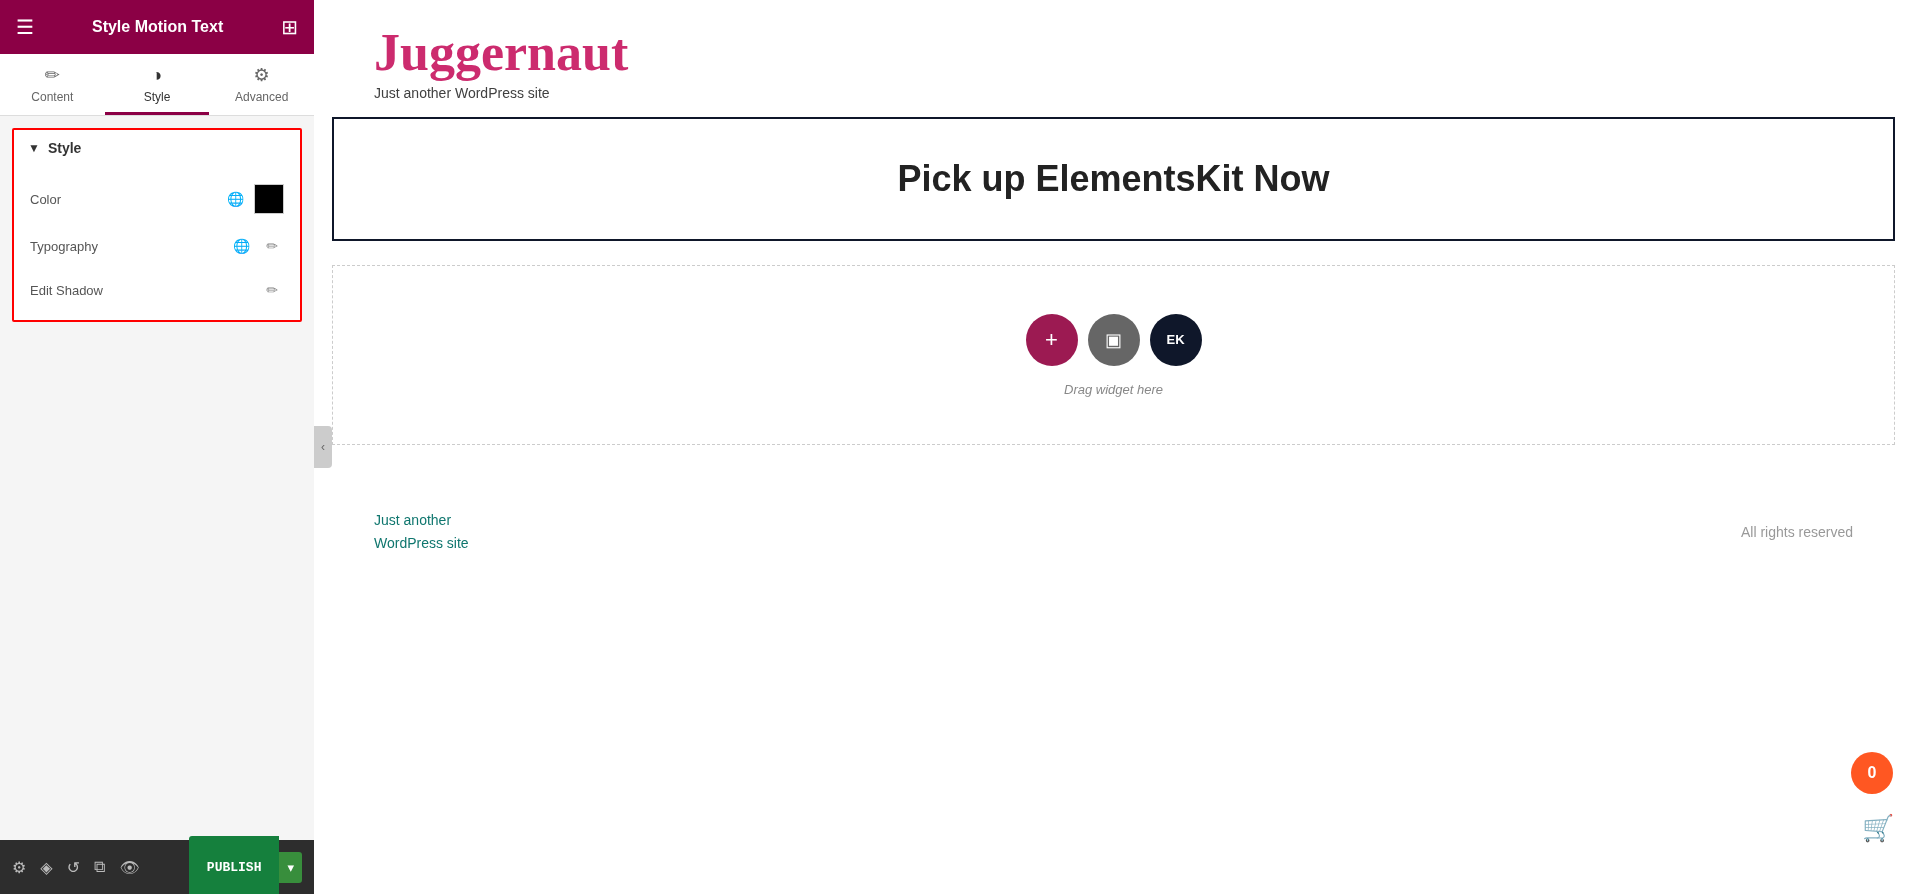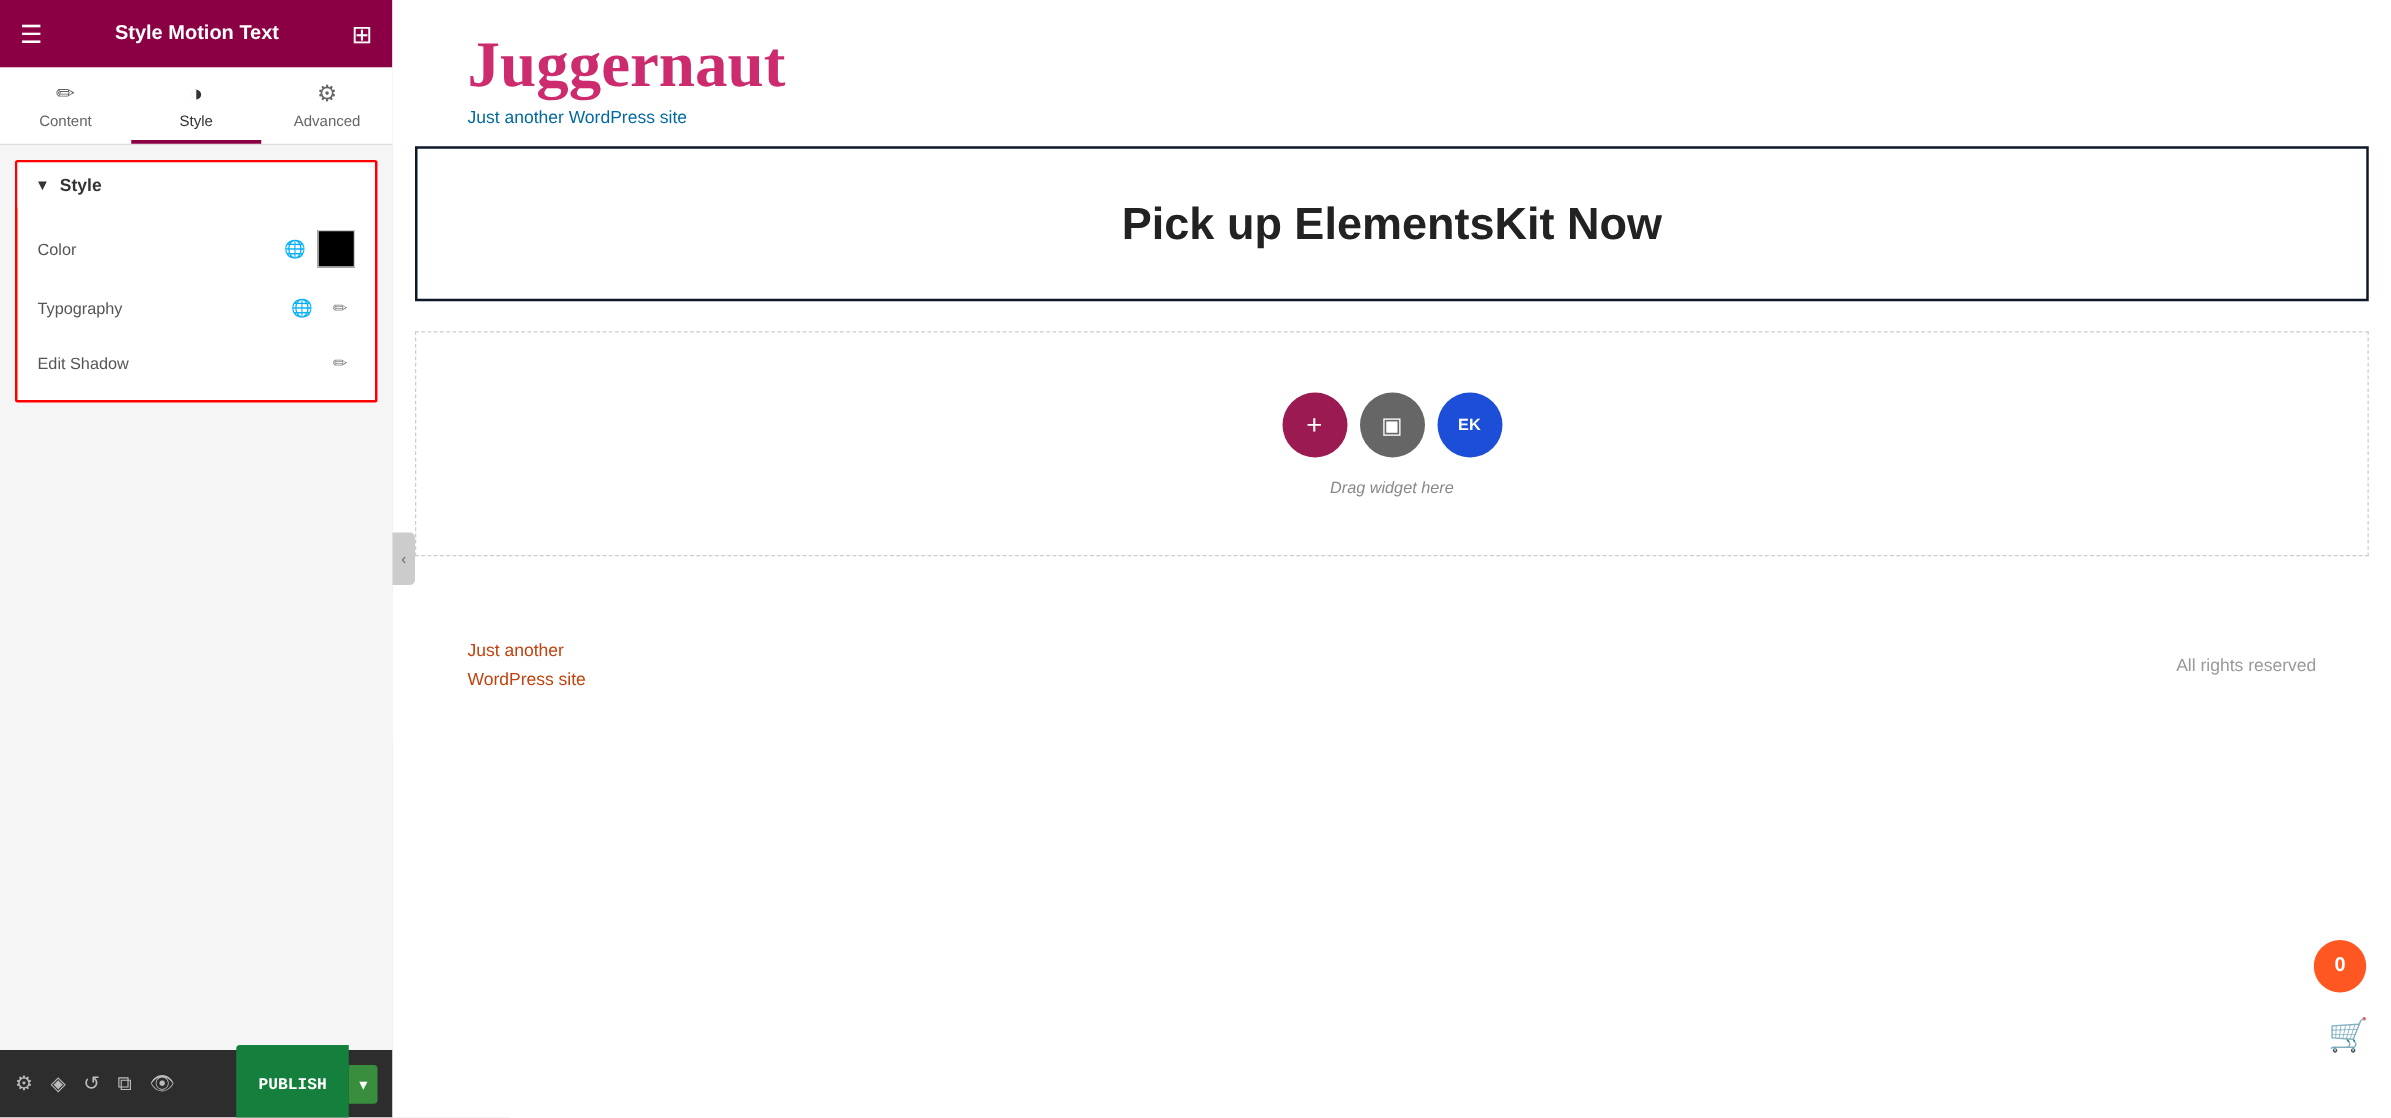--- a/index.html
+++ b/index.html
@@ -209,21 +209,21 @@
     #site-title {
       font-size: 52px;
       color: #cc2b6e;
       font-weight: bold;
       font-family: Georgia, serif;
       line-height: 1.1;
     }
 
     #site-tagline {
       font-size: 14px;
-      color: #0369a1;
+      color: #404040;
       margin-top: 4px;
     }
 
     
     #highlight-section {
       border: 2px solid #0f172a;
       margin: 0 18px;
       background: #fff;
       padding: 39px;
       text-align: center;
@@ -261,40 +261,40 @@
       cursor: pointer;
       font-size: 22px;
       display: flex;
       align-items: center;
       justify-content: center;
       color: white;
     }
 
     .btn-add { background: #9c1a52; }
     .btn-template { background: #666; }
-    .btn-ek { background: #1d4ed8; font-size: 13px; font-weight: bold; }
+    .btn-ek { background: #0f172a; font-size: 13px; font-weight: bold; }
 
     .drag-hint {
       font-size: 13px;
       color: #888;
       font-style: italic;
     }
 
     
     #site-footer {
       display: flex;
       justify-content: space-between;
       padding: 40px 60px;
       background: #fff;
       margin-top: 0;
     }
 
     #footer-left {
       font-size: 14px;
-      color: #c2410c;
+      color: #0f766e;
       line-height: 1.6;
     }
 
     #footer-right {
       font-size: 14px;
       color: #999;
       align-self: center;
     }
 
     

